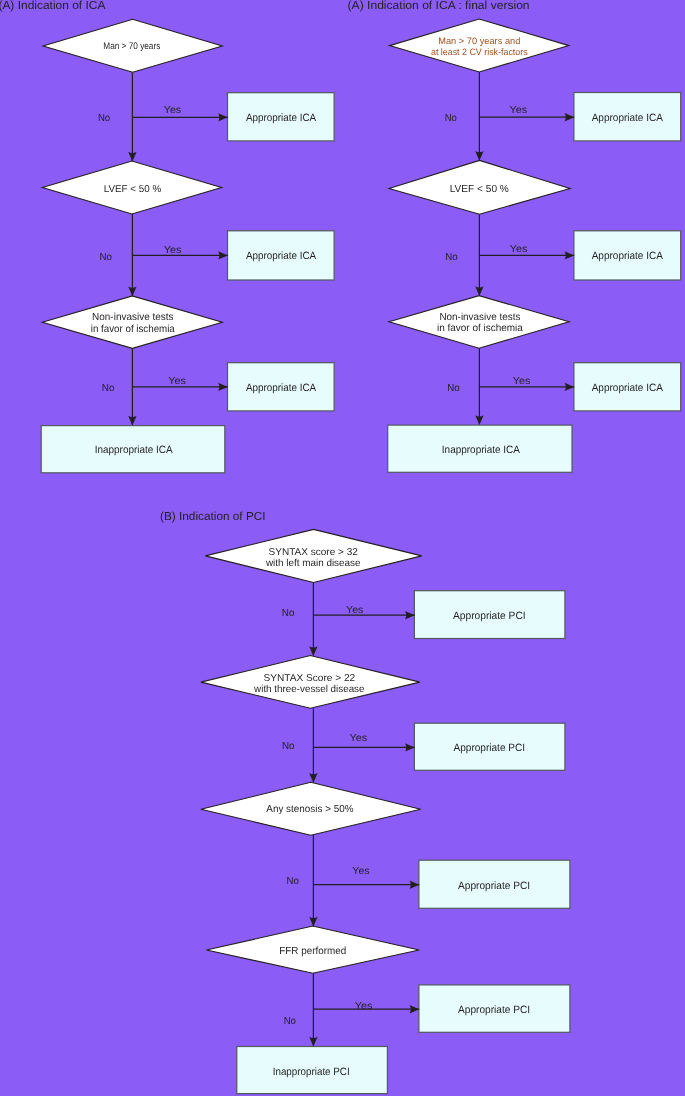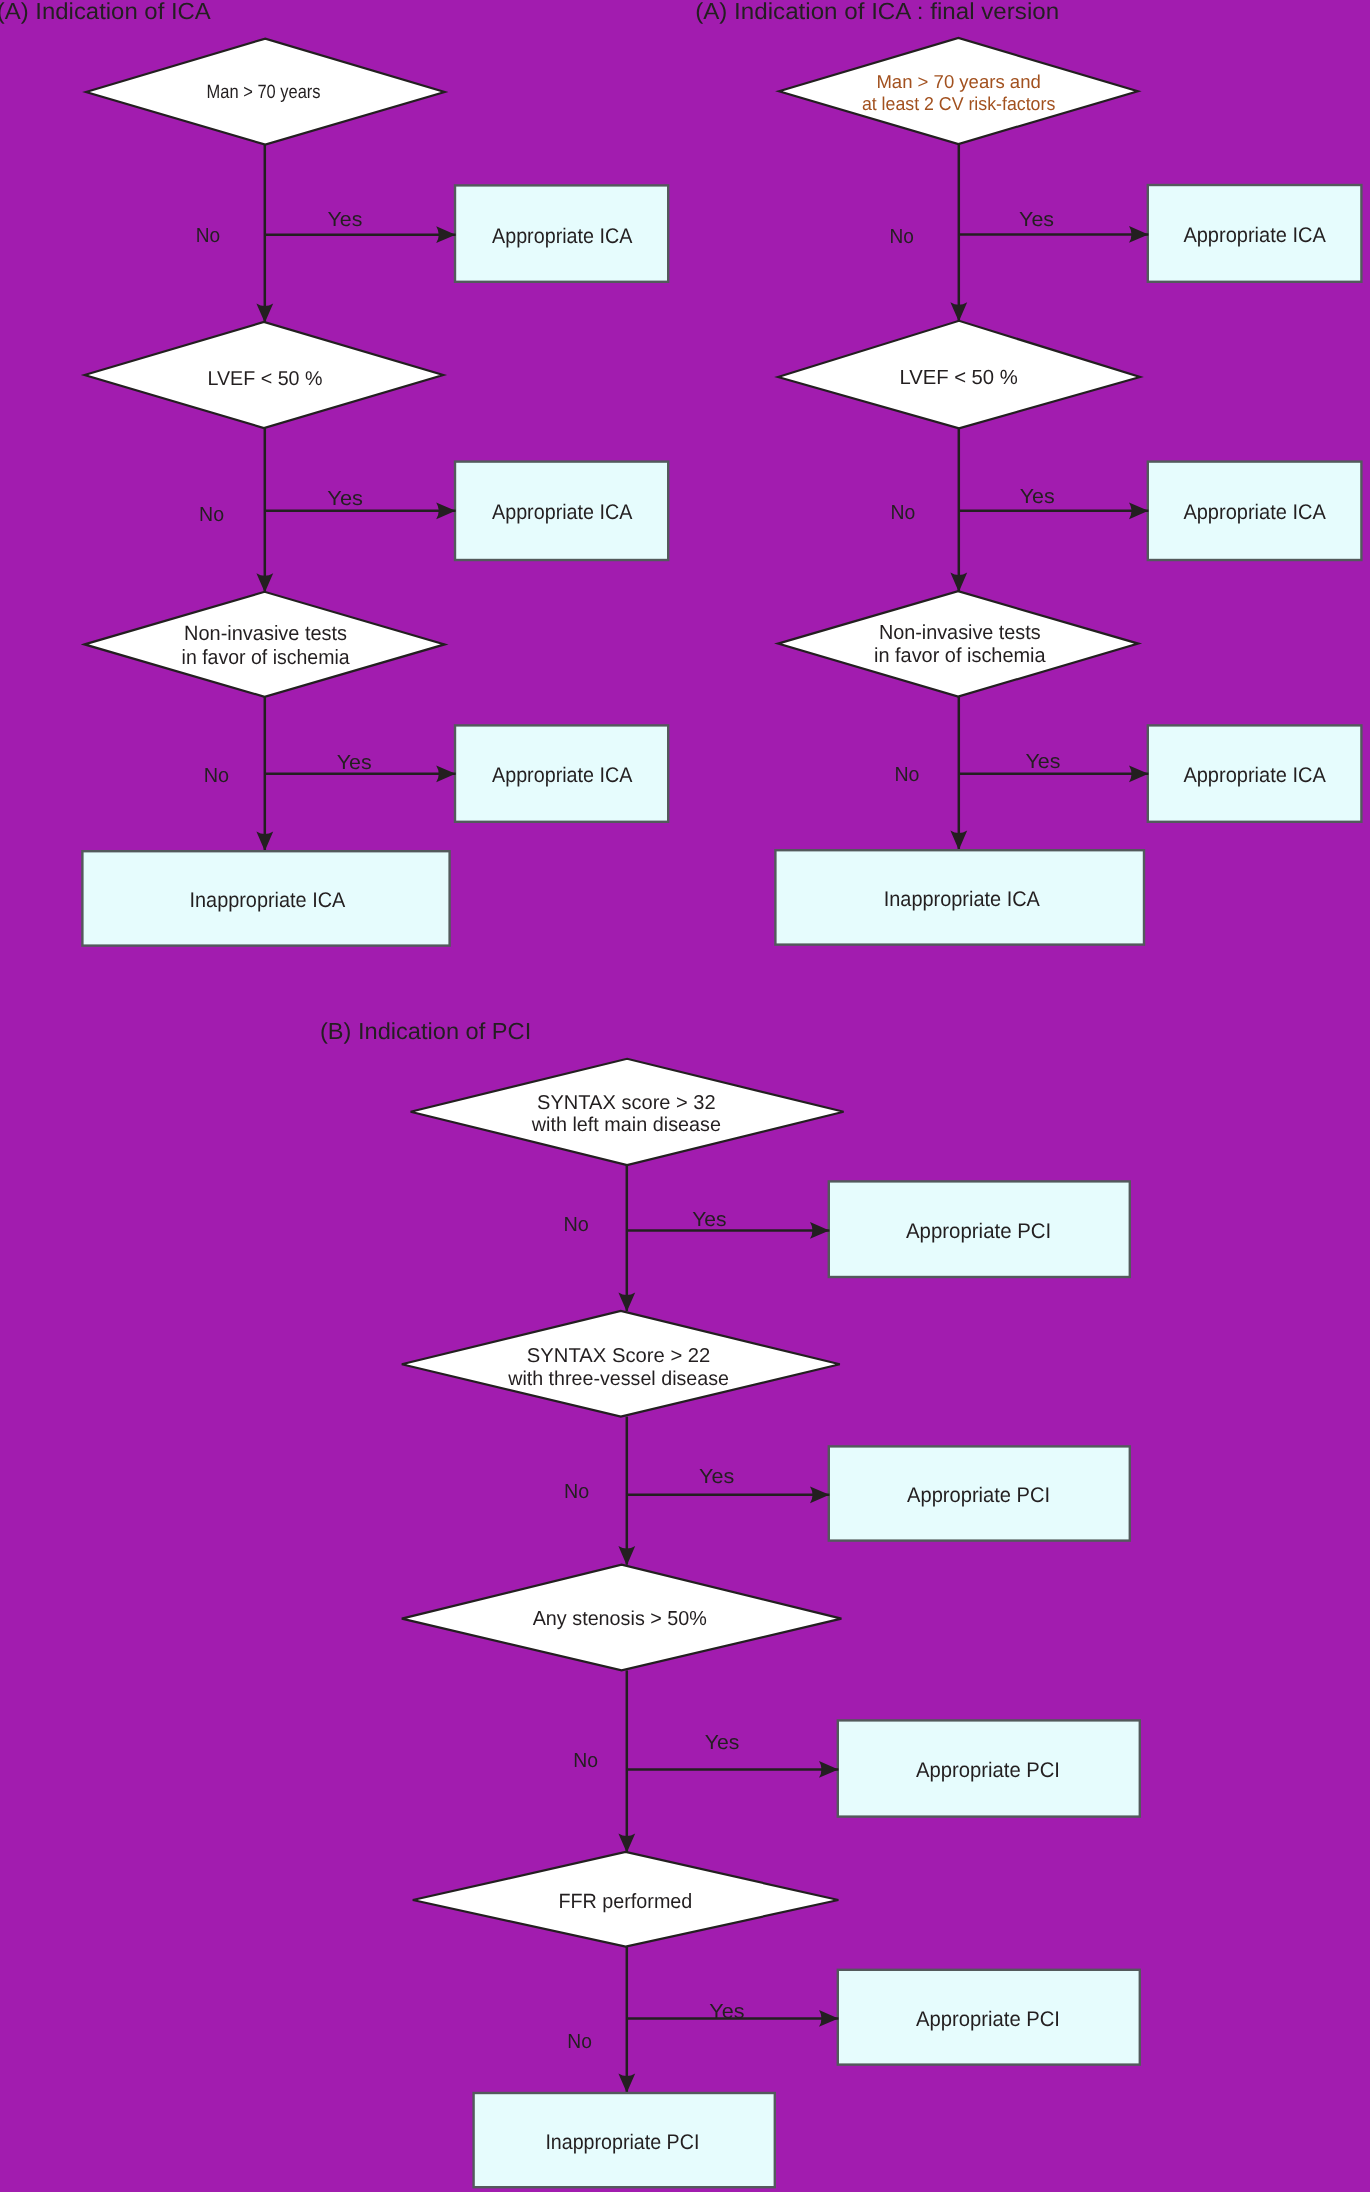--- a/index.html
+++ b/index.html
@@ -1,19 +1,19 @@
 <!DOCTYPE html>
 <html><head>
 <meta charset="utf-8">
 <title>Indication of ICA and PCI decision flowcharts</title>
 <style>
   html,body{margin:0;padding:0;background:#ffffff;}
   body{width:685px;height:1096px;overflow:hidden;
        font-family:"Liberation Sans",sans-serif;}
-  #root{position:relative;width:685px;height:1096px;background:#a21caf;}
+  #root{position:relative;width:685px;height:1096px;background:#8b5cf6;}
   svg#chart{display:block;position:absolute;left:0;top:0;}
   #chart{ -webkit-font-smoothing:antialiased; text-rendering:geometricPrecision;
           transform:translateZ(0); will-change:transform; }
   #chart text{font-family:"Liberation Sans",sans-serif;}
 </style>
 </head>
 <body>
 
 <div id="root">
   <svg id="chart" width="685" height="1096" viewBox="0 0 685 1096">

